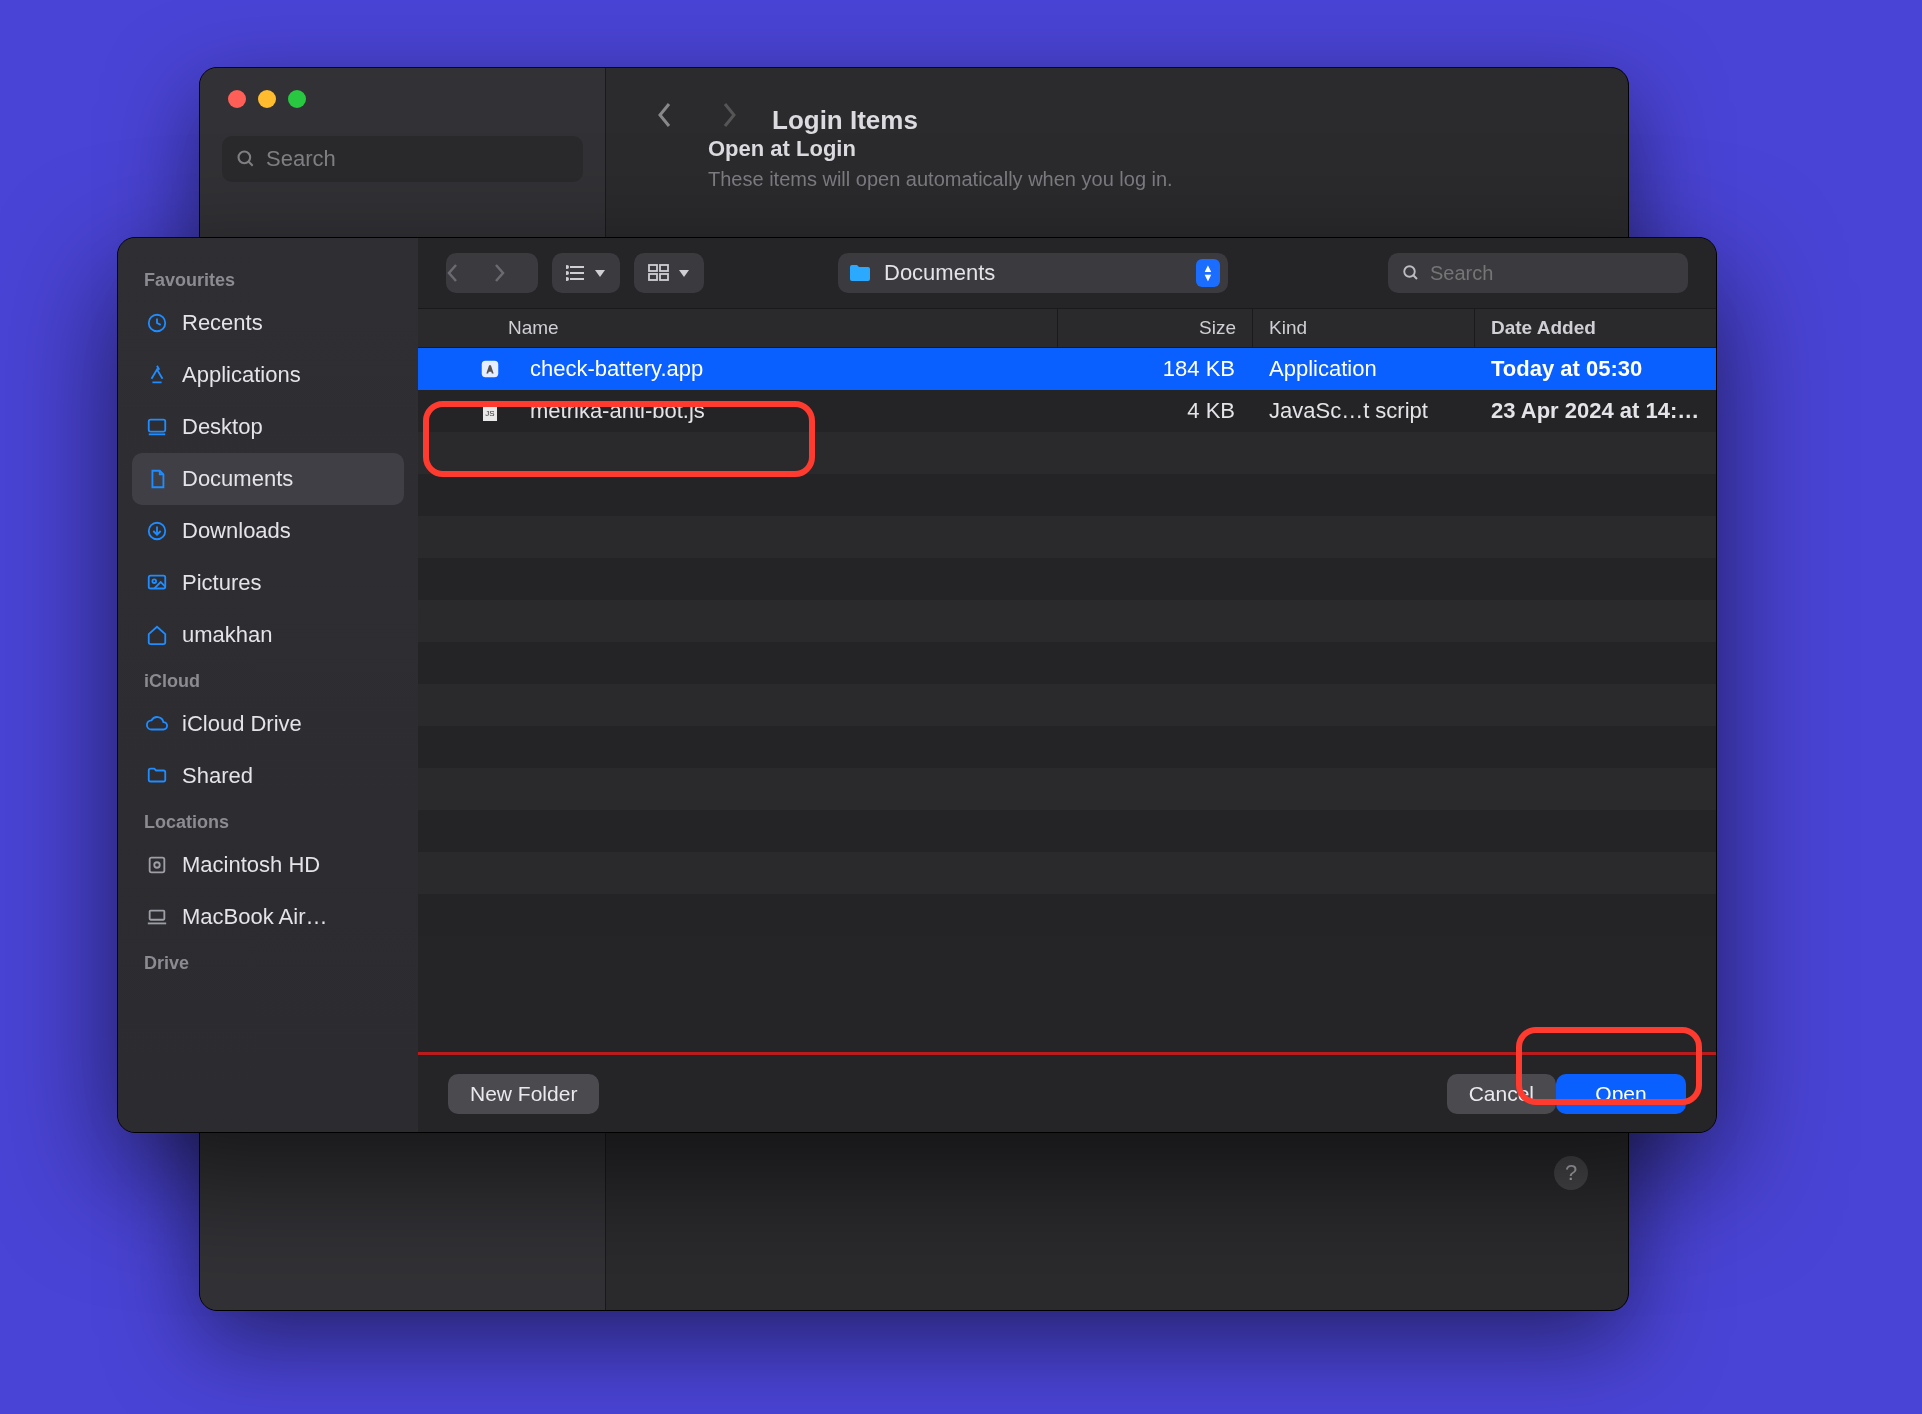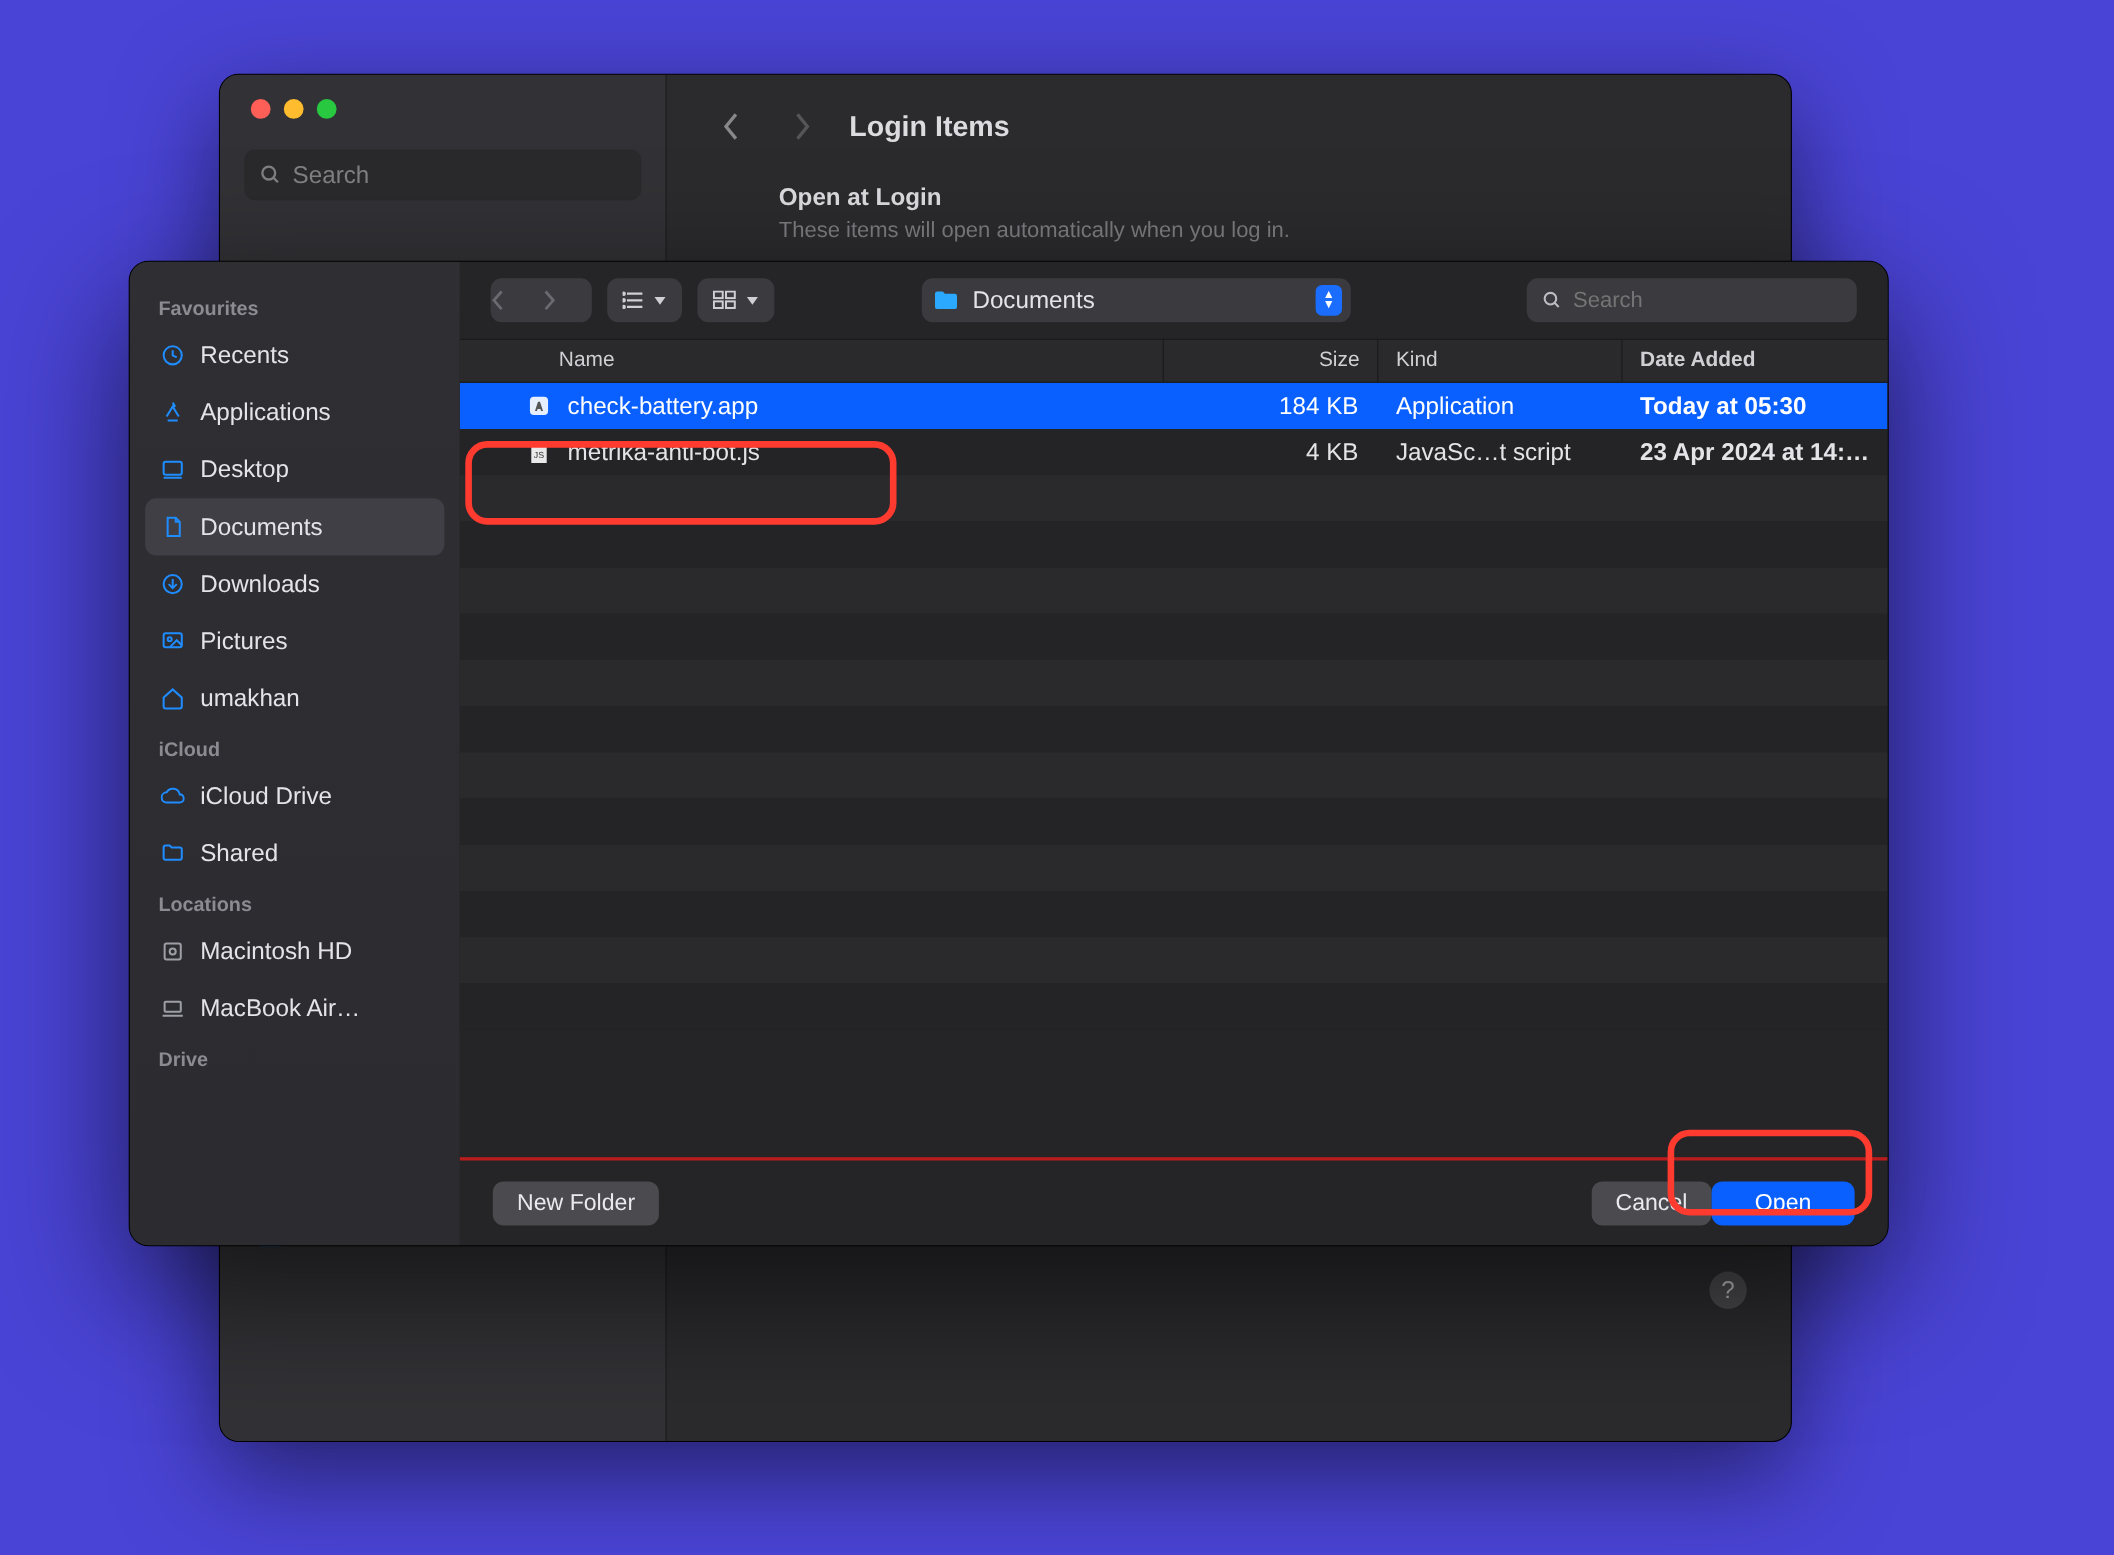--- a/index.html
+++ b/index.html
@@ -47,21 +47,21 @@
     font-size: 22px;
   }
   .parent-sidebar-items { padding: 800px 18px 0; }
   .ps-item { display: flex; align-items: center; gap: 14px; height: 54px; padding: 0 12px; color: #dedee2; font-size: 22px; border-radius: 10px; }
   .ps-ico { width: 32px; height: 32px; border-radius: 8px; display:flex; align-items:center; justify-content:center; font-size:18px; color:#fff;}
   .ico-cc { background:#8e8e93;}
   .ico-siri { background: radial-gradient(circle at 40% 40%, #ff66aa, #7a4cff 60%, #00d4ff);}
   .ico-priv { background:#1a7dff;}
 
   .parent-content { flex: 1; padding: 26px 38px; position: relative; }
-  .pc-header { display:flex; align-items:center; gap:22px; margin-bottom: 30px; color:#dcdce0;}
+  .pc-header { display:flex; align-items:flex-end; gap:22px; color:#dcdce0;}
   .pc-nav-btn { width:42px; height:42px; display:flex; align-items:center; justify-content:center; color:#777; font-size:26px;}
   .pc-title { font-size: 26px; font-weight:600; }
   .pc-sub { padding-left: 64px; }
   .pc-subt { font-size:22px; font-weight:600; color:#dcdce0; margin-bottom:6px; }
   .pc-subd { font-size:20px; color:#7d7d82; }
   .help-btn { position:absolute; right:40px; bottom:120px; width:34px; height:34px; border-radius:50%; background:#4a4a4e; color:#bcbcc2; display:flex; align-items:center; justify-content:center; font-size:22px;}
 
   
   .open-panel {
     position: absolute;
@@ -130,21 +130,21 @@
   .col.kind  { width:222px; }
   .col.date  { flex:1; border-right:0; font-weight:600;}
   .op-list { flex:1; overflow:auto; }
   .row {
     display:flex; height:42px; align-items:center; font-size:22px; color:#e4e4e8;
   }
   .row:nth-child(odd){ background:#2a2a2d; }
   .row:nth-child(even){ background:#242427; }
   .row.selected { background:#0a60ff !important; color:#fff; }
   .row .col { border-right:0; }
-  .row .name { display:flex; align-items:center; gap:14px; padding-left: 60px; width:640px; overflow:hidden; white-space:nowrap;}
+  .row .name { display:flex; align-items:center; gap:28px; padding-left: 60px; width:640px; overflow:hidden; white-space:nowrap;}
   .row .size { width:195px; justify-content:flex-end; padding-right:18px; }
   .row .kind { width:222px; overflow:hidden; white-space:nowrap; text-overflow:ellipsis;}
   .row .date { flex:1; overflow:hidden; white-space:nowrap;}
   .file-ico { width:24px; height:24px; display:inline-flex; align-items:center; justify-content:center;}
   .row.empty { background:#2a2a2d; } .row.empty:nth-child(even){ background:#242427; }
 
   .op-footer {
     height: 80px; border-top:3px solid #b91c1c;
     display:flex; align-items:center; padding: 0 30px; 
   }

